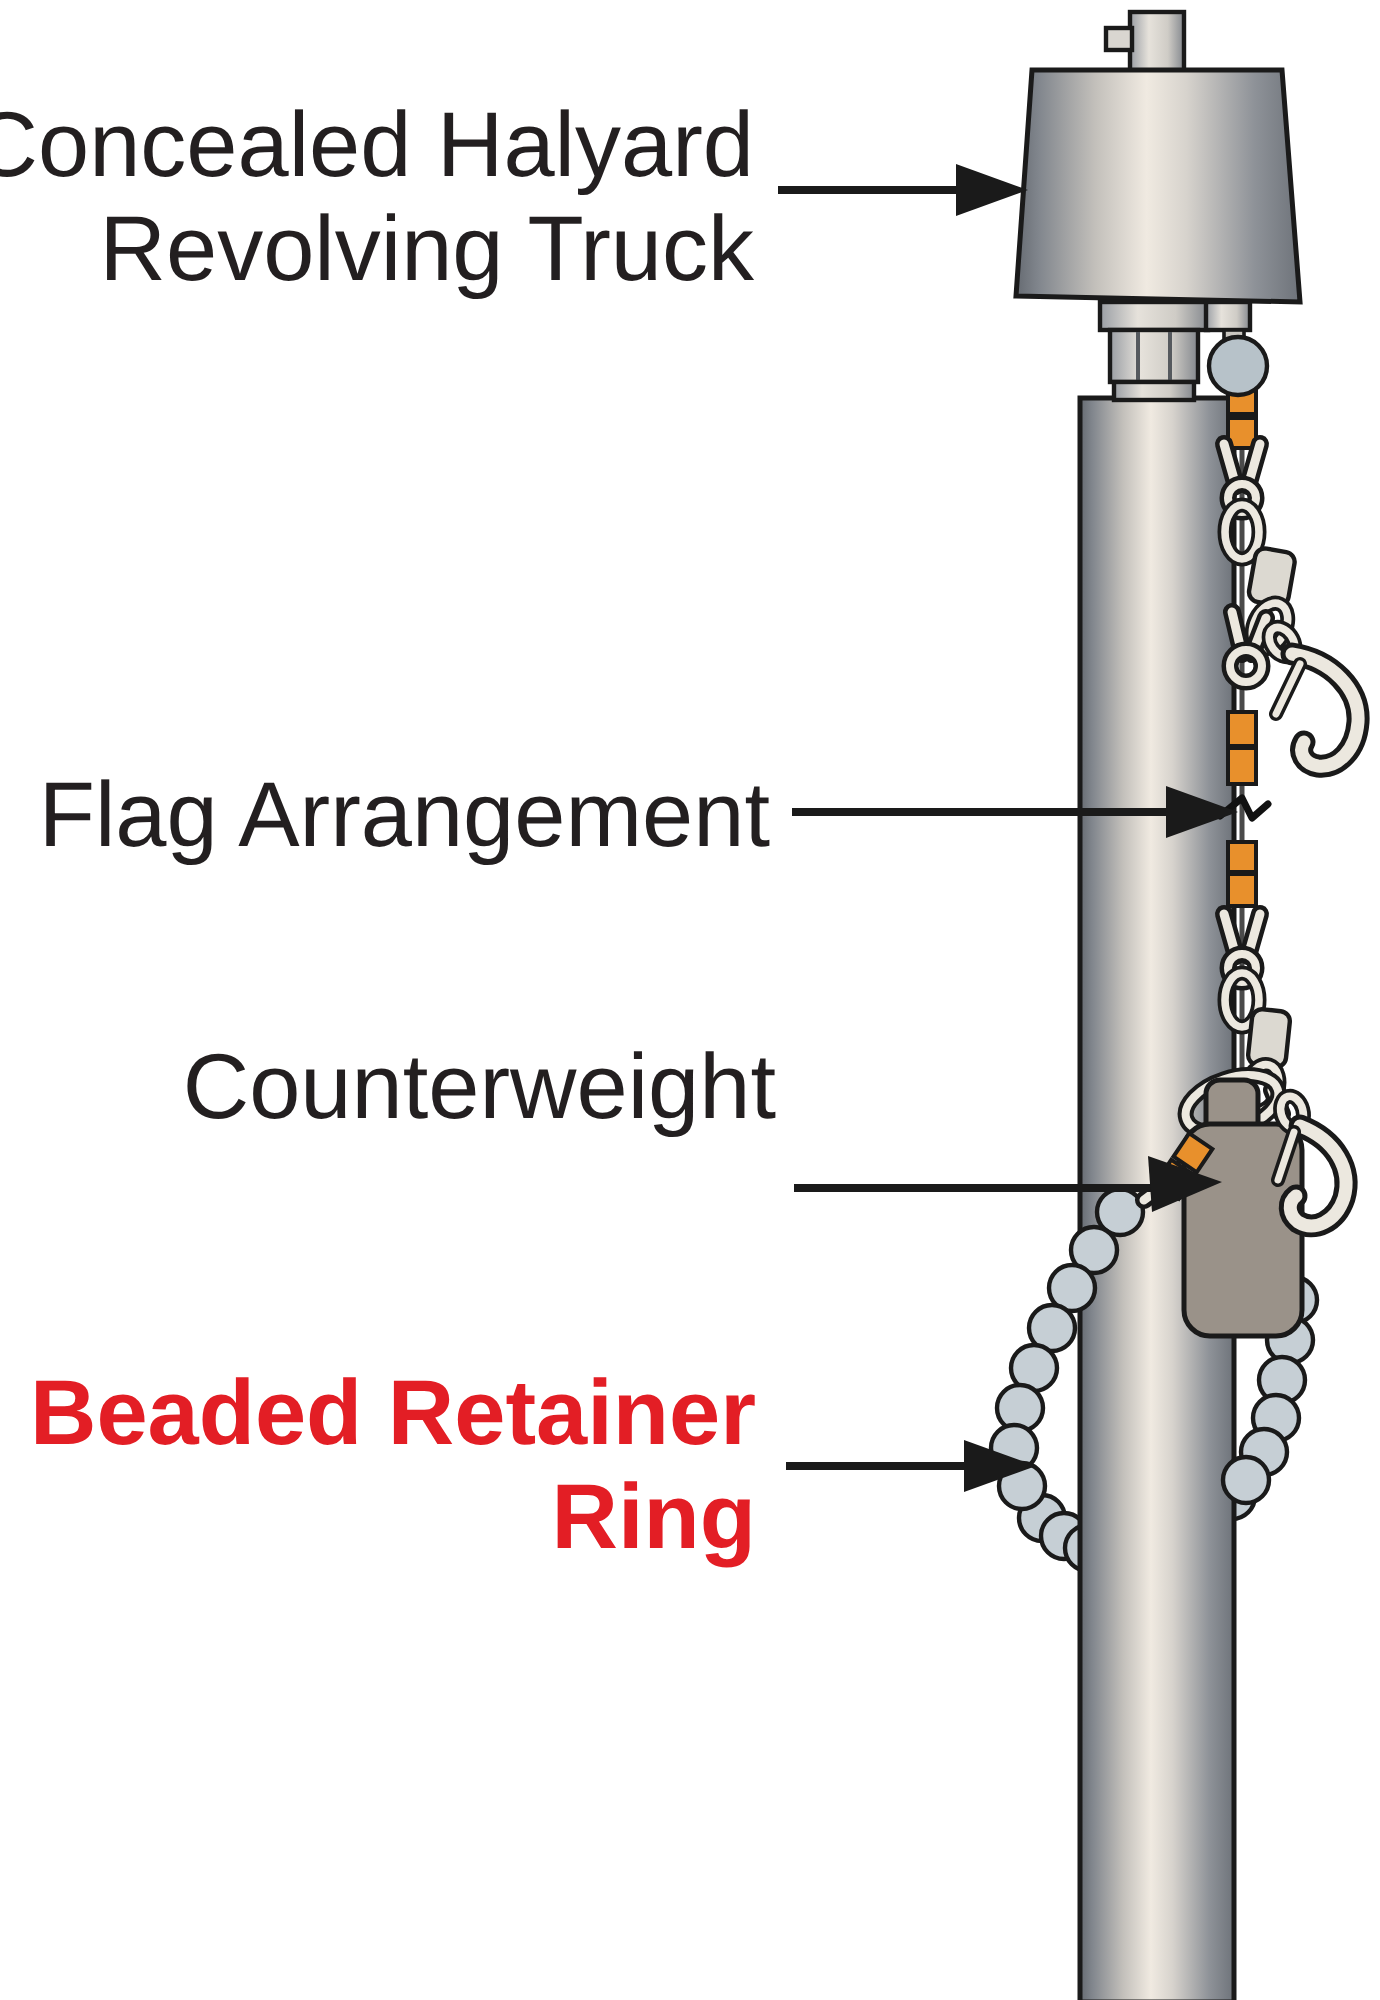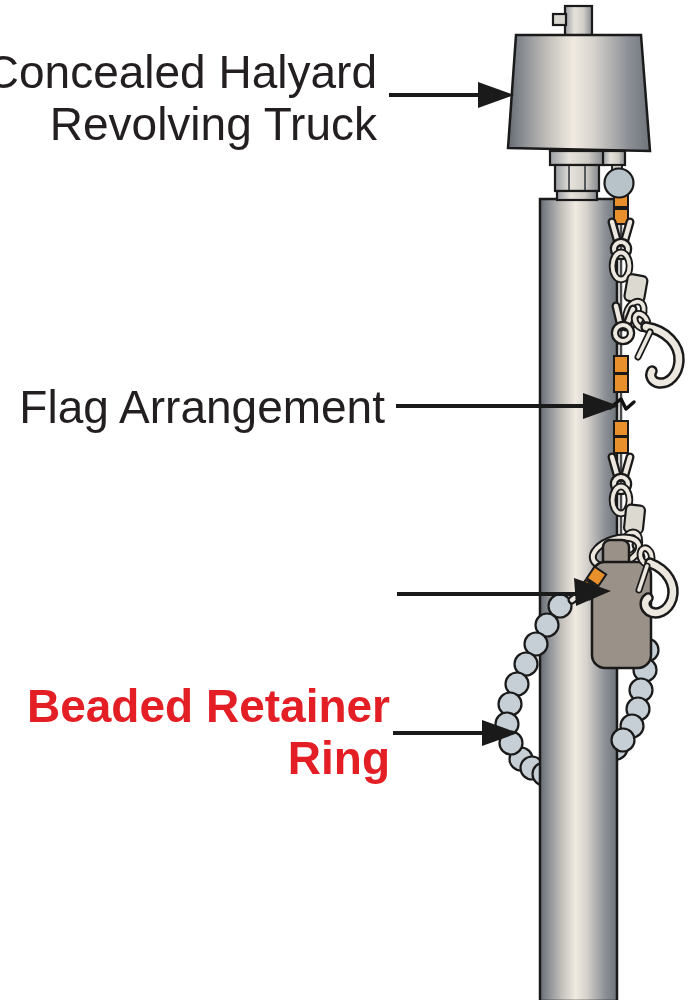--- a/index.html
+++ b/index.html
@@ -225,20 +225,21 @@
   <div class="lbl" style="right:313px;top:46px;">
     <div>Concealed Halyard</div>
     <div>Revolving Truck</div>
   </div>
 
   <div class="lbl" style="right:305px;top:381px;text-align:right;">
     <div>Flag Arrangement</div>
   </div>
 
   <div class="lbl" style="right:302px;top:517px;">
-  </div>
-
-  <div class="lbl red" style="right:300px;top:680px;">
+    <div>Counterweight</div>
+  </div>
+
+  <div class="lbl red" style="right:312px;top:680px;">
     <div>Beaded Retainer</div>
     <div>Ring</div>
   </div>
 
 </div>
 
 </body></html>

